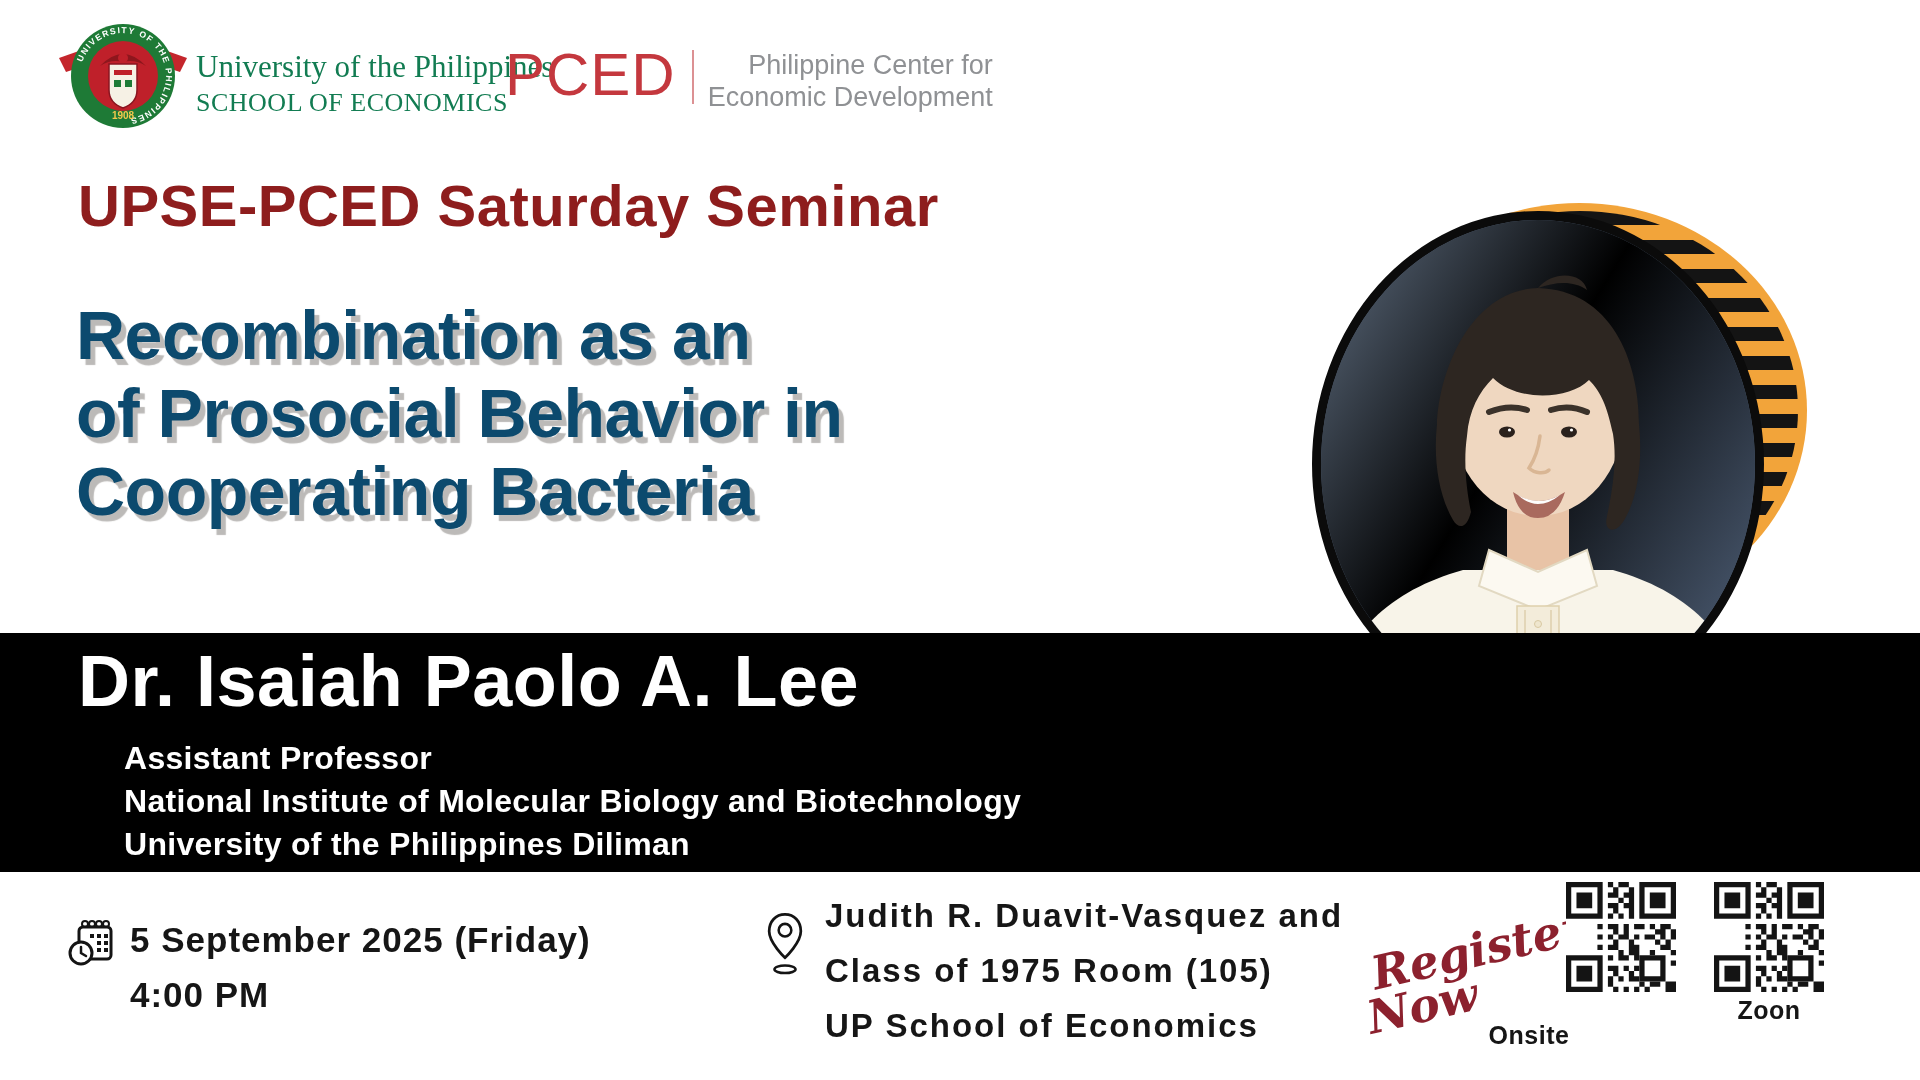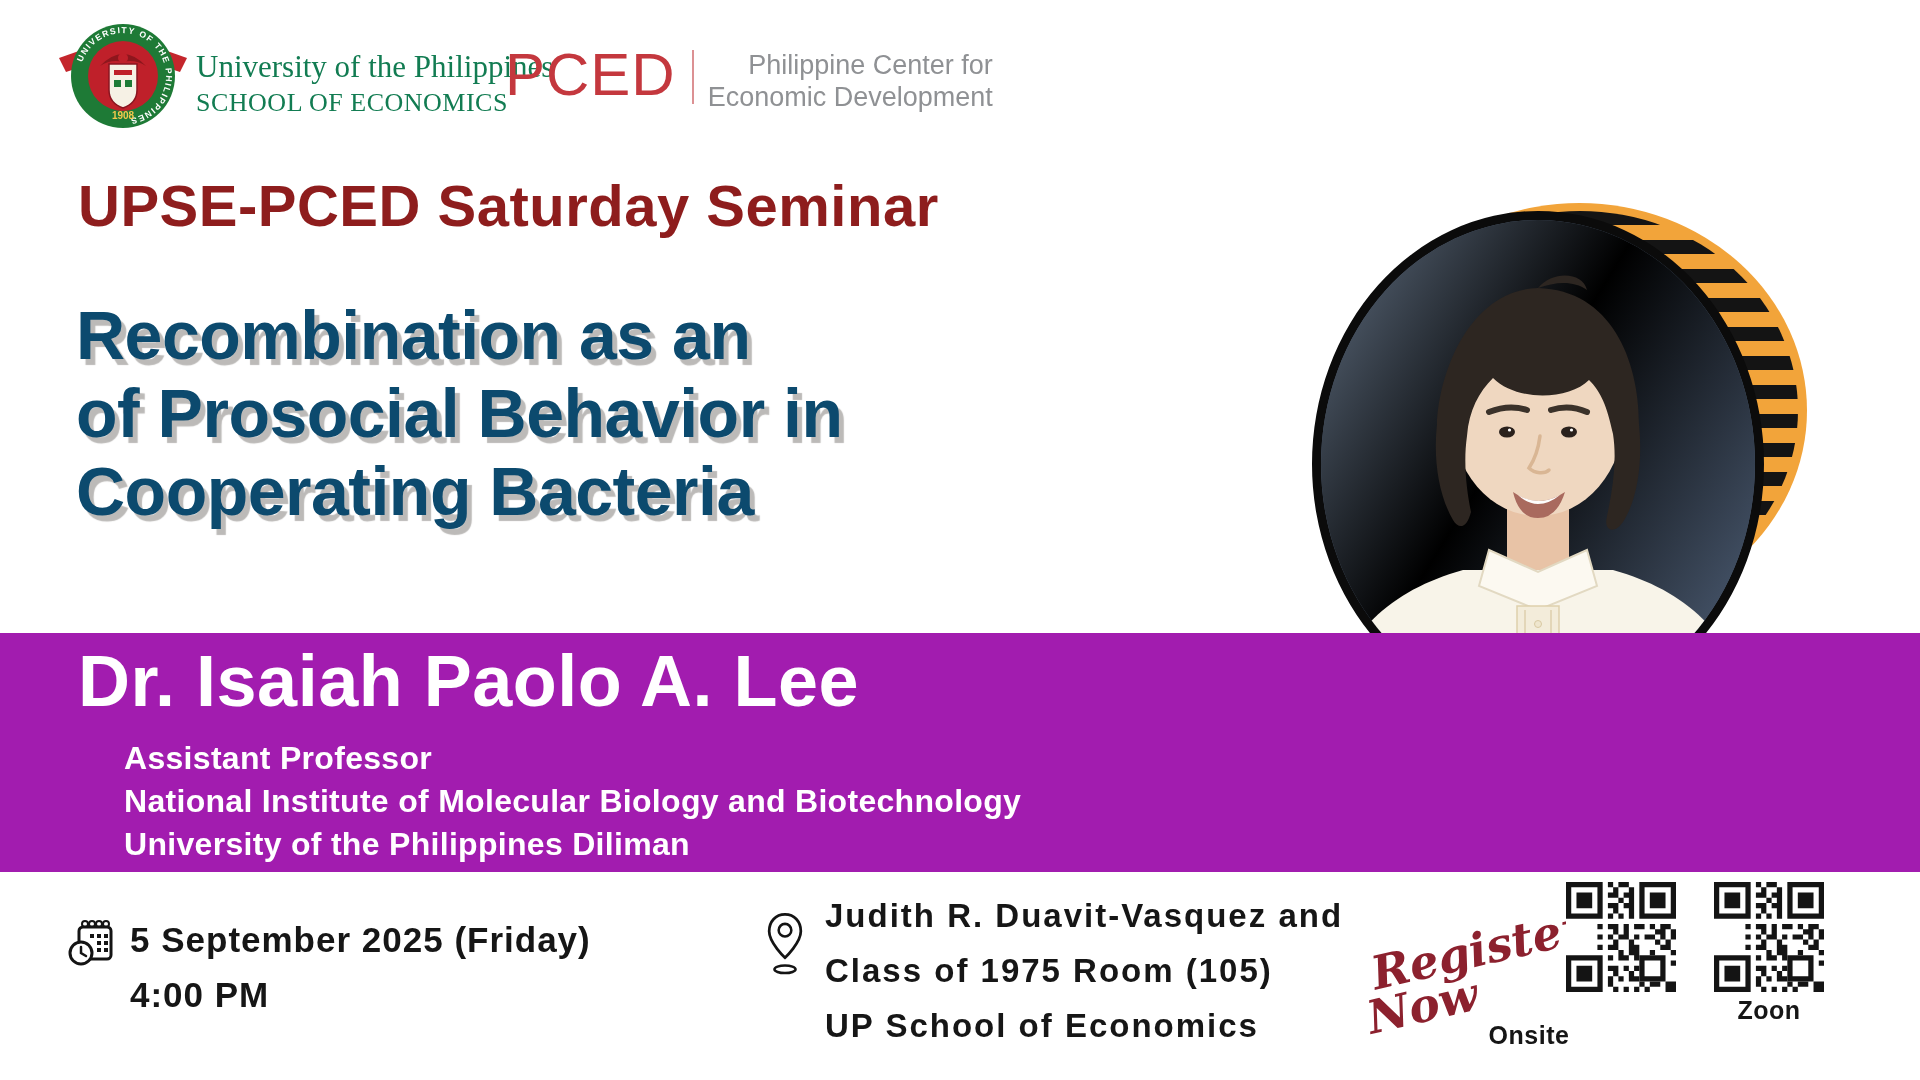--- a/index.html
+++ b/index.html
@@ -23,21 +23,21 @@
   .title-block { position:absolute; left:76px; top:296px; font-size:68px; font-weight:800; line-height:78px; color:#0c4a6e; letter-spacing:-.5px;
                  text-shadow:5px 6px 1px #BCBAB8; }
   
   .accent-yellow { position:absolute; left:1352px; top:203px; width:455px; height:415px; border-radius:50%; background:#F2A43A; }
   .accent-stripes { position:absolute; left:1362px; top:211px; width:436px; height:399px; border-radius:50%;
                     background:repeating-linear-gradient(180deg,#141414 0 14px, transparent 14px 29px); }
   .speaker-photo { position:absolute; left:1312px; top:211px; width:452px; height:506px; border-radius:50%;
                    border:9px solid #0B0B0B; overflow:hidden; background:#4e5d72; }
   .speaker-photo svg { display:block; width:100%; height:100%; }
   
-  .maroon-band { position:absolute; left:0; top:633px; width:1920px; height:239px; background:#a21caf; }
+  .maroon-band { position:absolute; left:0; top:633px; width:1920px; height:239px; background:#000000; }
   .speaker-name { position:absolute; left:78px; top:7px; color:#ffffff; font-size:72px; font-weight:800; letter-spacing:.5px; }
   .speaker-info { position:absolute; left:80px; top:104px; color:#ffffff; font-size:32px; font-weight:700; line-height:43px; letter-spacing:.3px;margin-left:44px; }
   
   .cal-icon { position:absolute; left:68px; top:918px; width:48px; height:50px; }
   .date-block { position:absolute; left:130px; top:912px; color:#161616; font-size:35px; font-weight:800; line-height:55px; letter-spacing:1px; }
   .pin-icon { position:absolute; left:766px; top:910px; width:38px; height:70px; }
   .venue-block { position:absolute; left:825px; top:888px; color:#161616; font-size:33px; font-weight:800; line-height:55px; letter-spacing:2px; }
   .register { position:absolute; left:1374px; top:928px; width:220px; transform:rotate(-13deg);
               color:#8C212E; font-family:"DejaVu Serif", serif; font-style:italic; font-weight:700; font-size:46px; line-height:42px; }
   .register .l2 { margin-left:-14px; }

